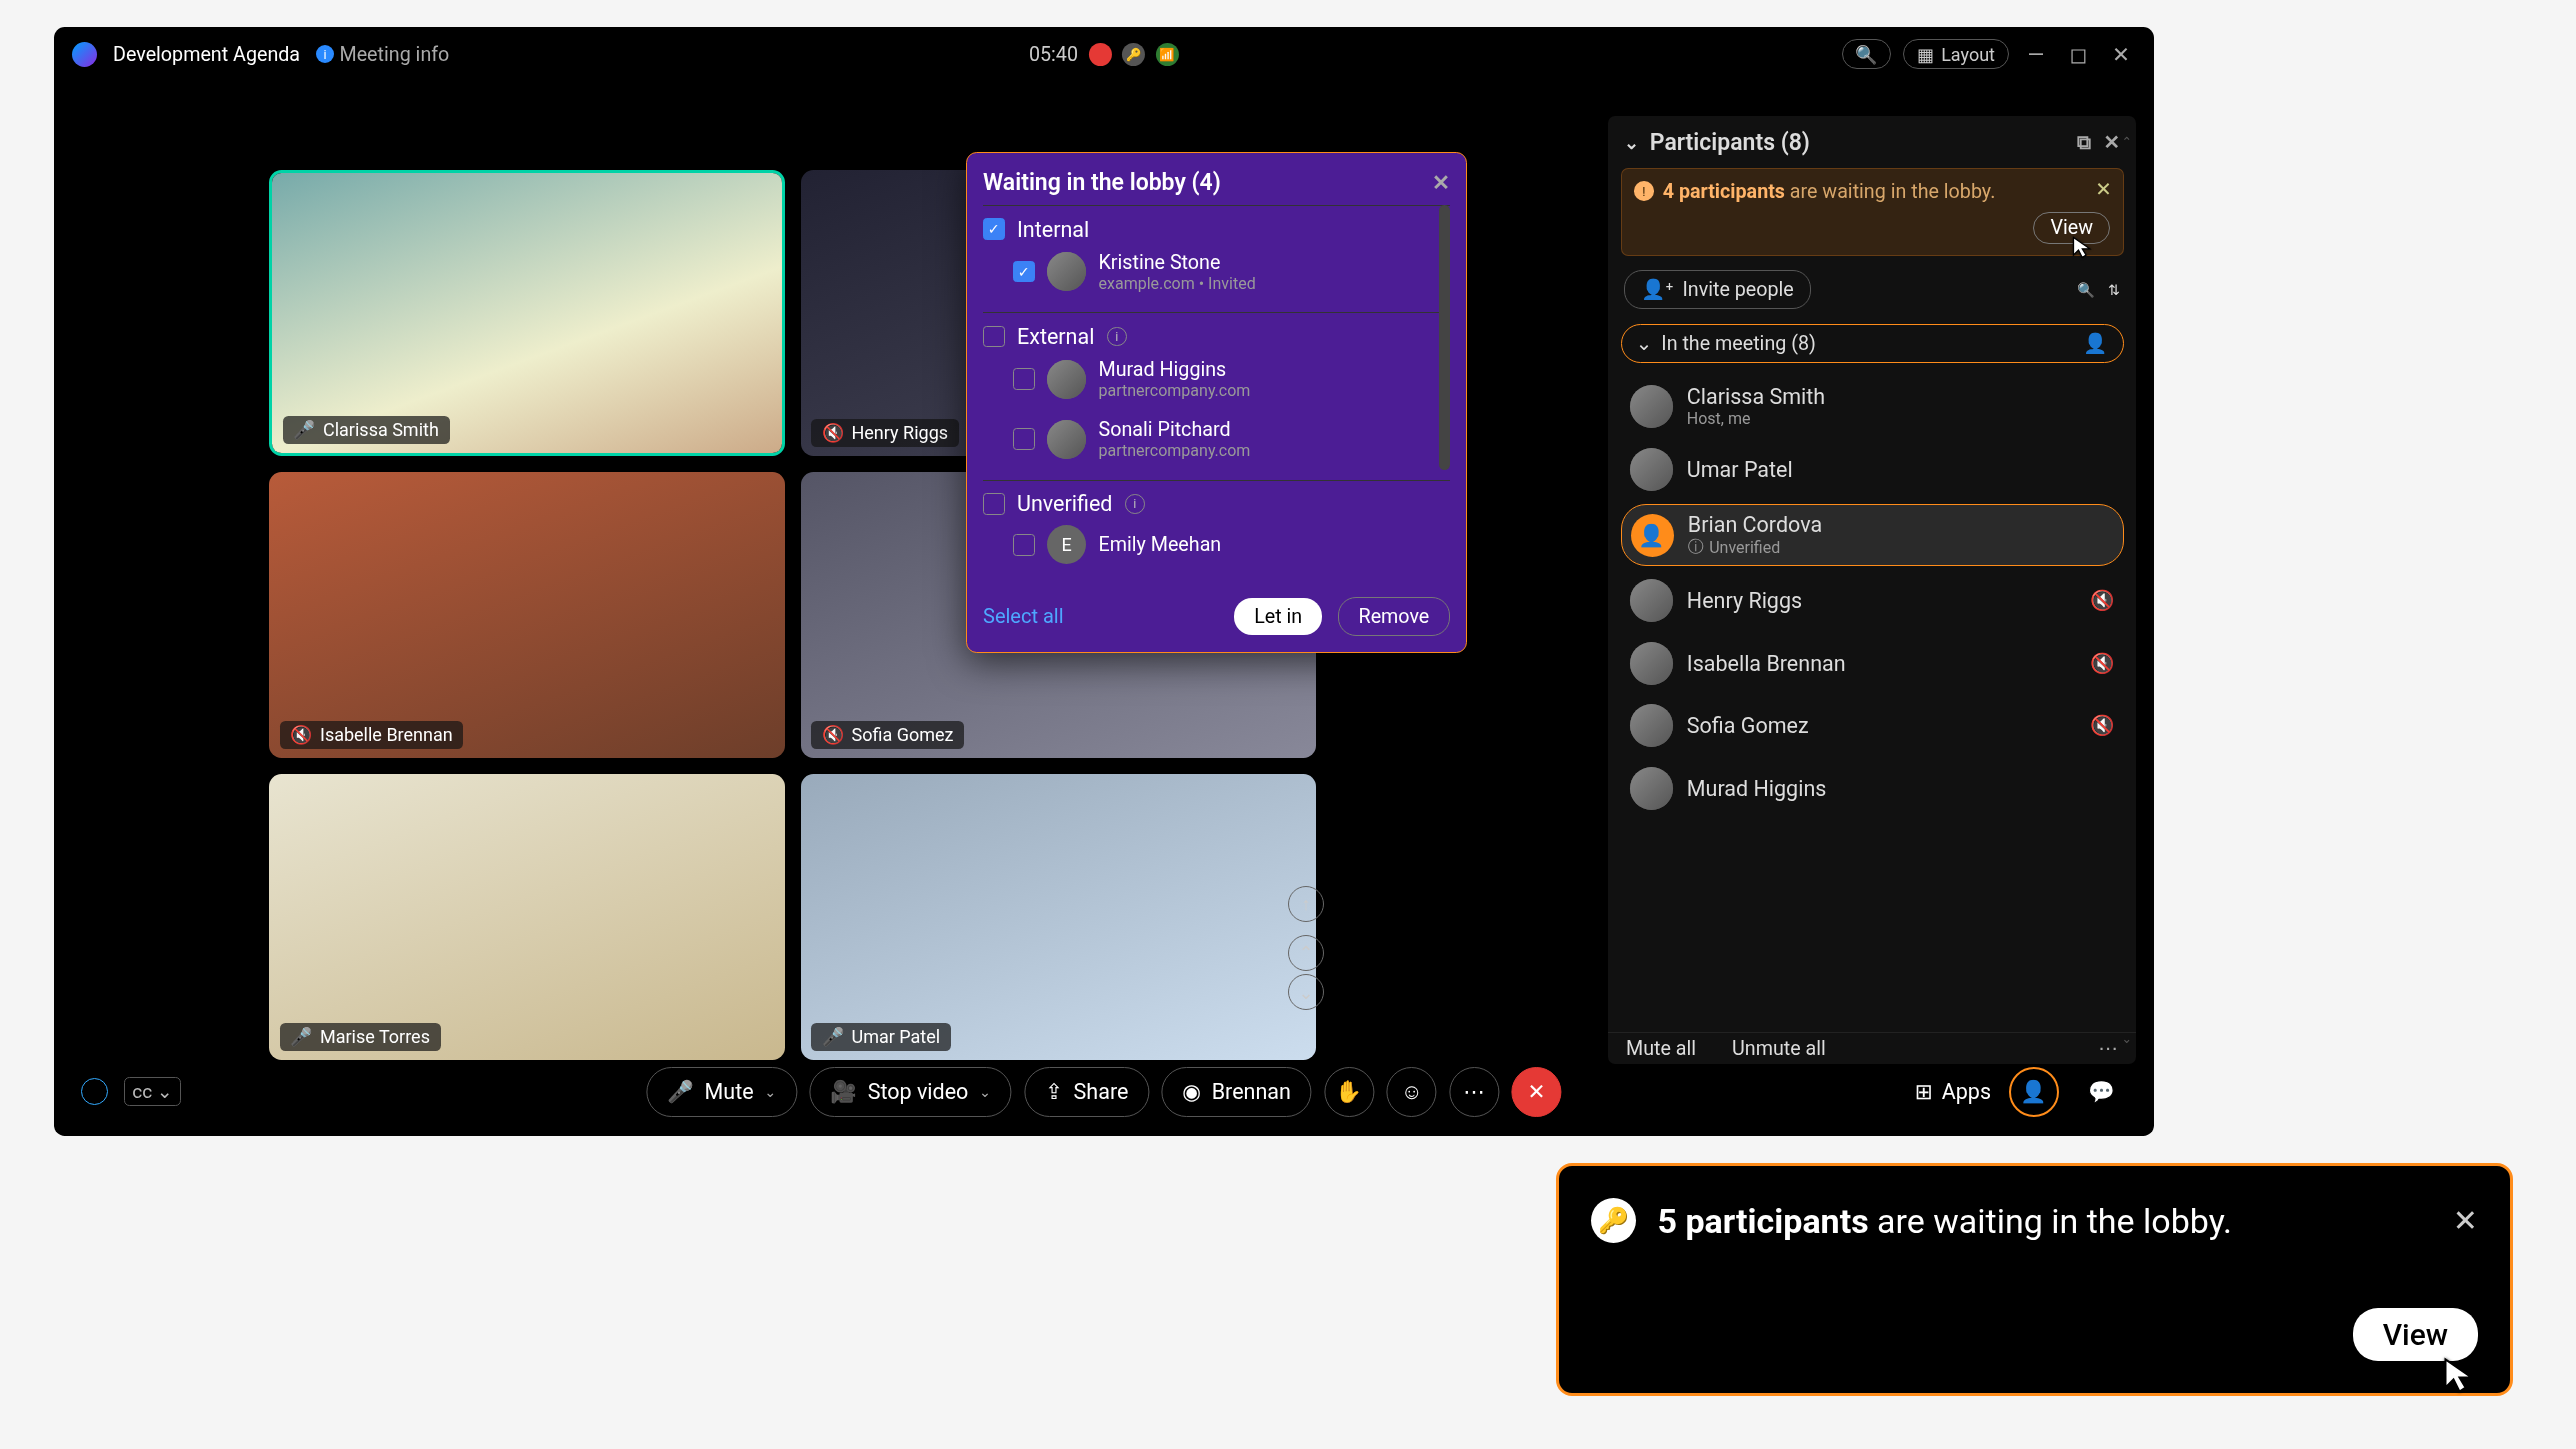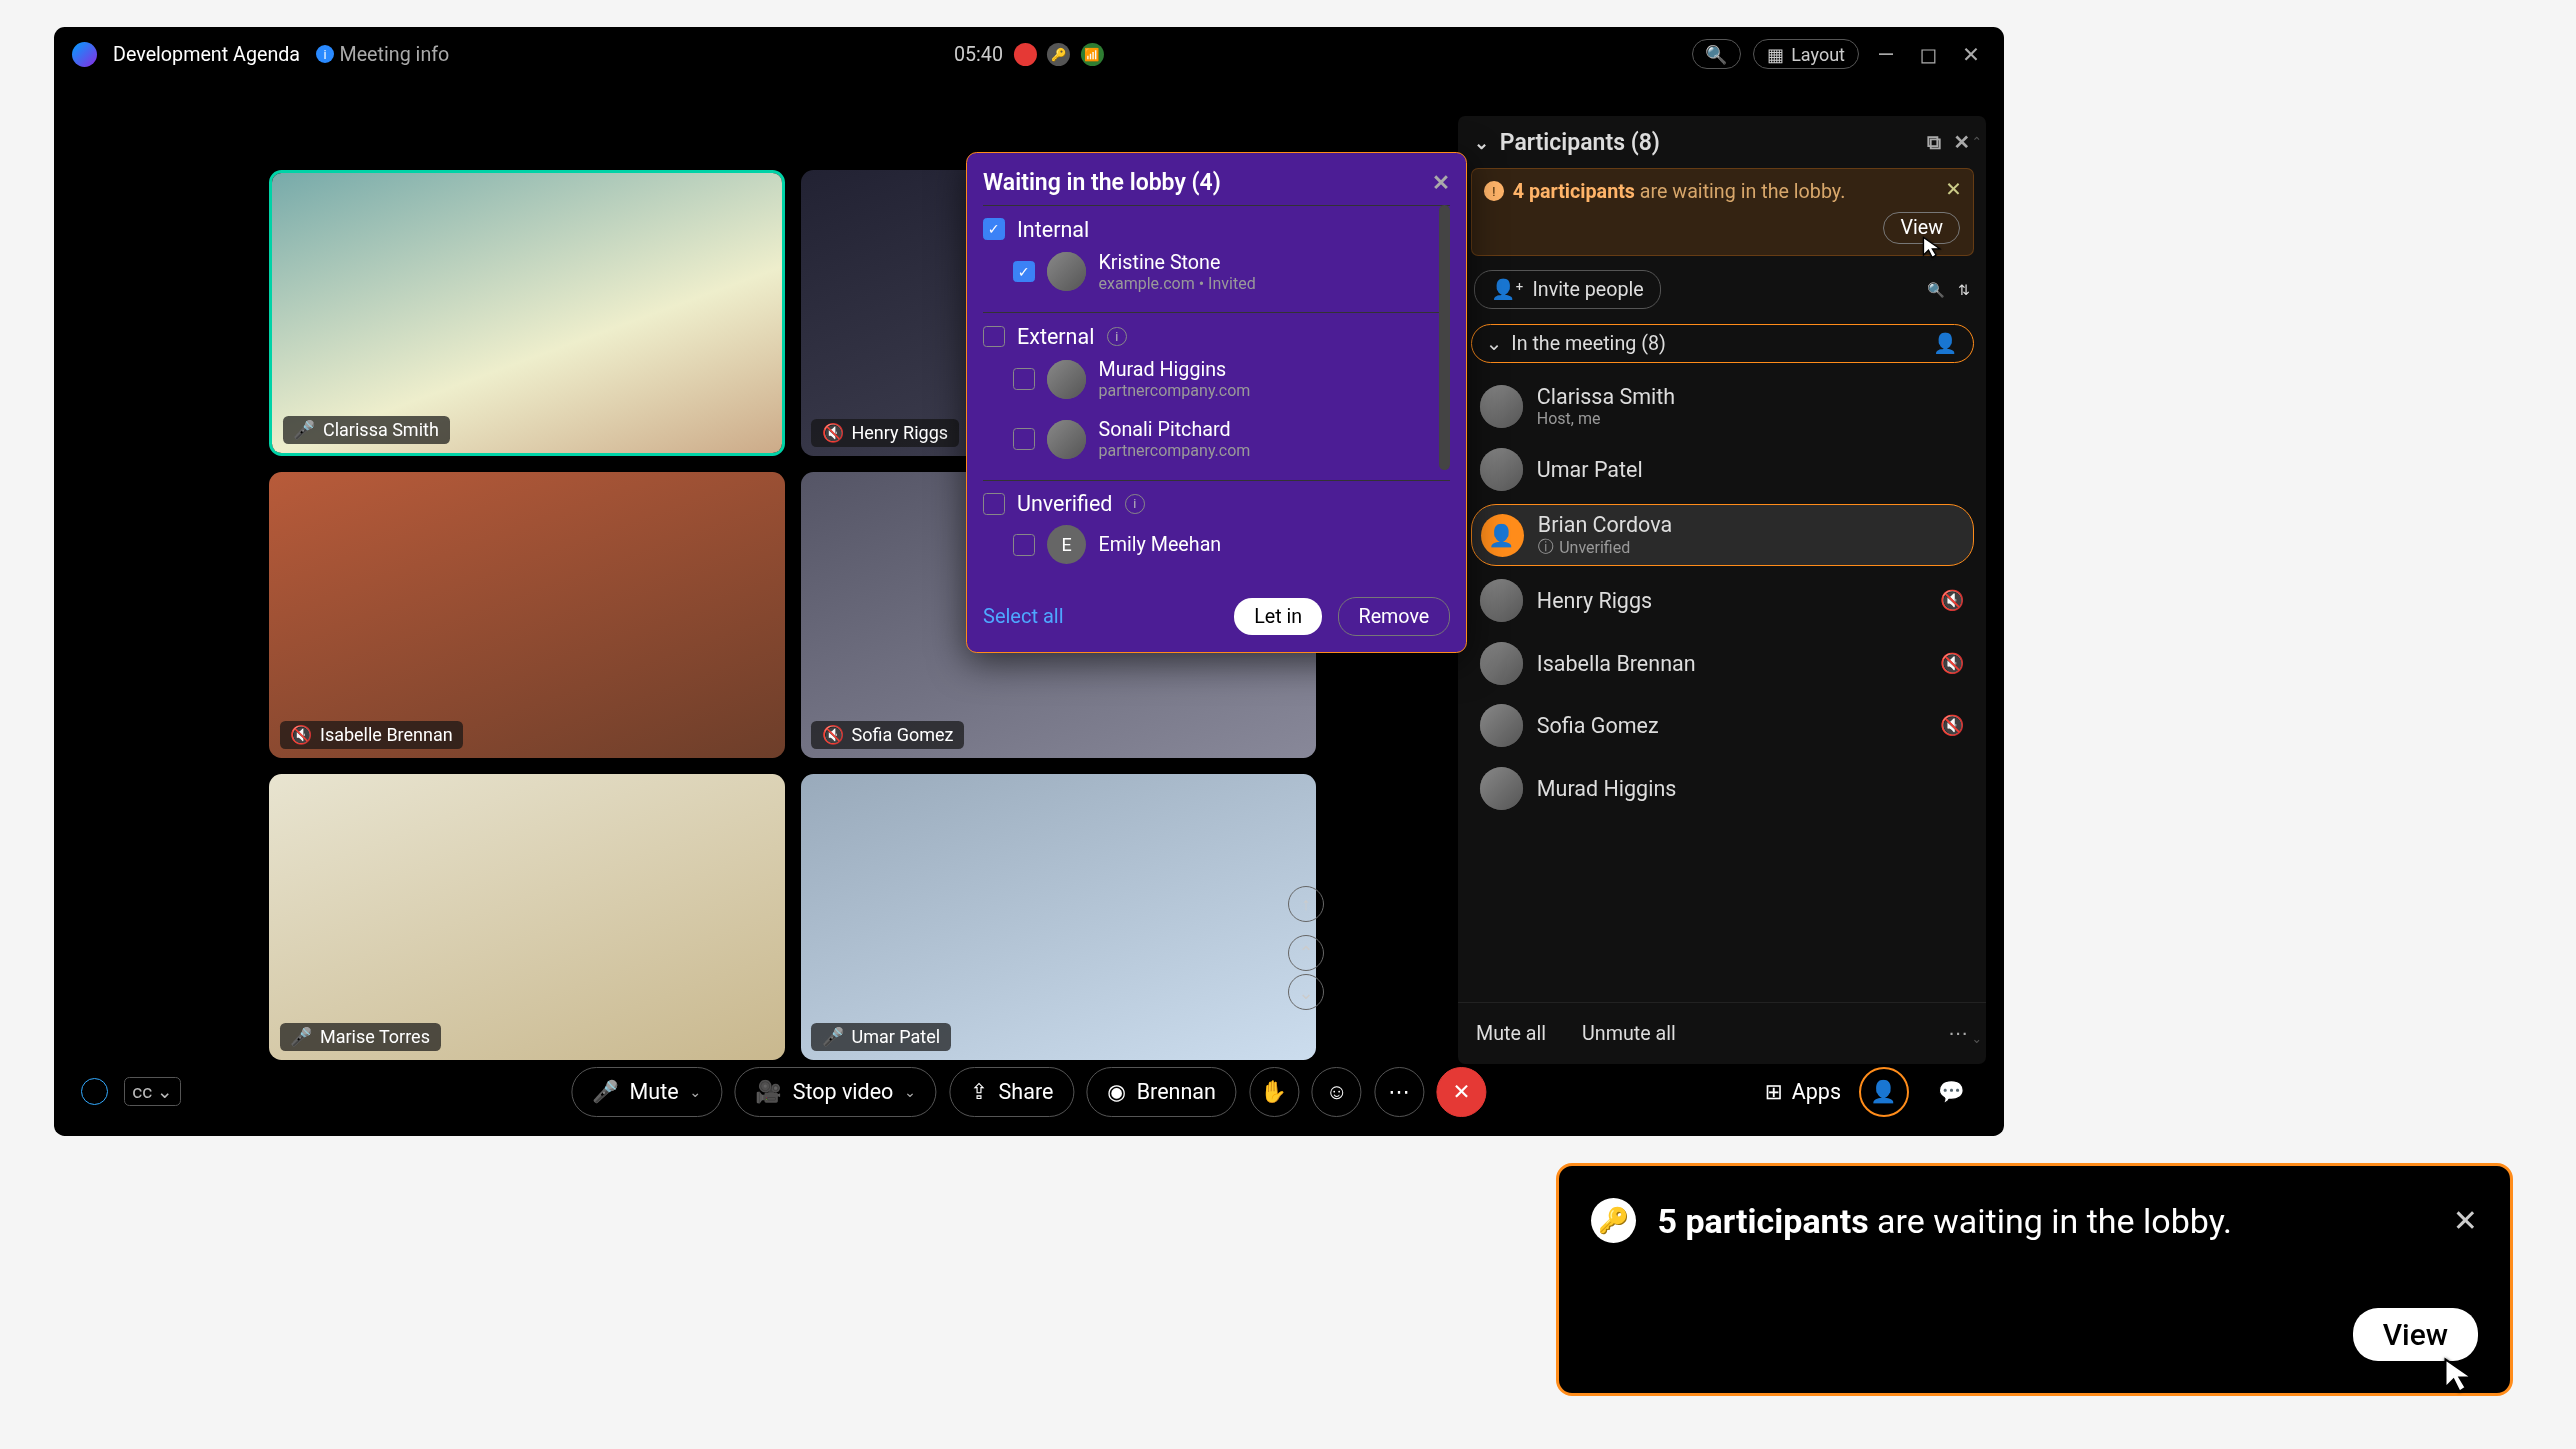--- a/index.html
+++ b/index.html
@@ -1,18 +1,18 @@
 <!DOCTYPE html>
 <html style="font-size:14.3px"><head>
 <meta charset="utf-8">
 <style>
 * { box-sizing: border-box; margin: 0; padding: 0; font-family: -apple-system, "Segoe UI", Roboto, sans-serif; }
 body { background: #f5f5f5; width: 2576px; height: 1449px; overflow: hidden; position: relative; }
 .app {
-  position: absolute; left: 54px; top: 27px; width: 1950px; height: 1109px;
+  position: absolute; left: 54px; top: 27px; width: 2100px; height: 1109px;
   background: #000; border-radius: 10.7px; overflow: hidden; color: #fff;
 }
 .titlebar { height: 54px; display: flex; align-items: center; padding: 0 18px; font-size: 19.7px; color: #ccc; position: relative; }
 .titlebar .left { display: flex; align-items: center; gap: 16px; }
 .titlebar .left .brand { width: 25px; height: 25px; background: linear-gradient(135deg,#00a0ff,#8a2be2); border-radius: 50%; }
 .titlebar .title { color: #fff; }
 .titlebar .info { display:flex; align-items:center; gap:5.4px; color:#aaa; }
 .titlebar .info .i { width:18px;height:18px;border-radius:50%;background:#2a8aff;display:flex;align-items:center;justify-content:center;font-size:12.5px;color:#fff;}
 .titlebar .center { position:absolute; left:50%; transform:translateX(-50%); display:flex; align-items:center; gap:10.7px; }
 .titlebar .center .rec { width:23px;height:23px;background:#e53935;border-radius:50%; }
@@ -56,21 +56,21 @@
 .panel .invite .ibtn { border:0.9px solid #555; border-radius:18px; padding:7.2px 16px; display:flex; align-items:center; gap:9px; font-size:19.7px; }
 .panel .sectionhead { margin:0 12.5px; border:1.8px solid #ff8c1a; border-radius:25px; padding:7.2px 14.3px; display:flex; align-items:center; gap:9px; font-size:19.7px; color:#ddd;}
 .panel .sectionhead .right { margin-left:auto; color:#ff8c1a; }
 .plist { flex:1; overflow:hidden; padding:7.2px 12.5px; display:flex; flex-direction:column; gap:5.4px; margin-top:7.2px;}
 .pitem { display:flex; align-items:center; gap:14.3px; padding:7.2px 9px; border-radius:25px; font-size:21.5px;}
 .pitem .av { width:43px;height:43px;border-radius:50%; background:#555; display:flex;align-items:center;justify-content:center;position:relative; }
 .pitem .sub { font-size:16px; color:#999; display:flex;align-items:center;gap:5.4px;}
 .pitem .mut { margin-left:auto; color:#e57373; font-size:19.7px;}
 .pitem.selected { border:1.8px solid #ff8c1a; background:#2a2a2a;}
 .pitem.selected .av { background:#ff8c1a; }
-.panel .pfoot { border-top:0.9px solid #222; padding:19px 18px; display:flex; align-items:center; gap:36px; font-size:19.7px;}
+.panel .pfoot { border-top:0.9px solid #222; padding:4px 18px; display:flex; align-items:center; gap:36px; font-size:19.7px;}
 .panel .pfoot .more { margin-left:auto; color:#aaa;}
 .scrollhint { position:absolute; right:5.4px; top:0; bottom:0; width:9px; display:flex; flex-direction:column; justify-content:space-between; padding:18px 0; color:#555; font-size:12.5px;}
 
 
 .lobby { position:absolute; left:912px; top:125px; width:501px; background:#4c1d95; border:1.8px solid #ff8c1a; border-radius:10.7px; padding:16px; display:flex; flex-direction:column; box-shadow:0 9px 36px rgba(0,0,0,.6);}
 .lobby .lhead { display:flex; align-items:center; font-size:23px; font-weight:600; color:#fff; }
 .lobby .lhead .x { margin-left:auto; color:#aaa; font-size:21.5px;}
 .lobby .body { margin-top:9px; overflow-y:auto; max-height:555px; position:relative;}
 .lobby .grp { padding:10.7px 0; border-top:0.9px solid #333; }
 .lobby .grp:first-child { border-top:none;}

